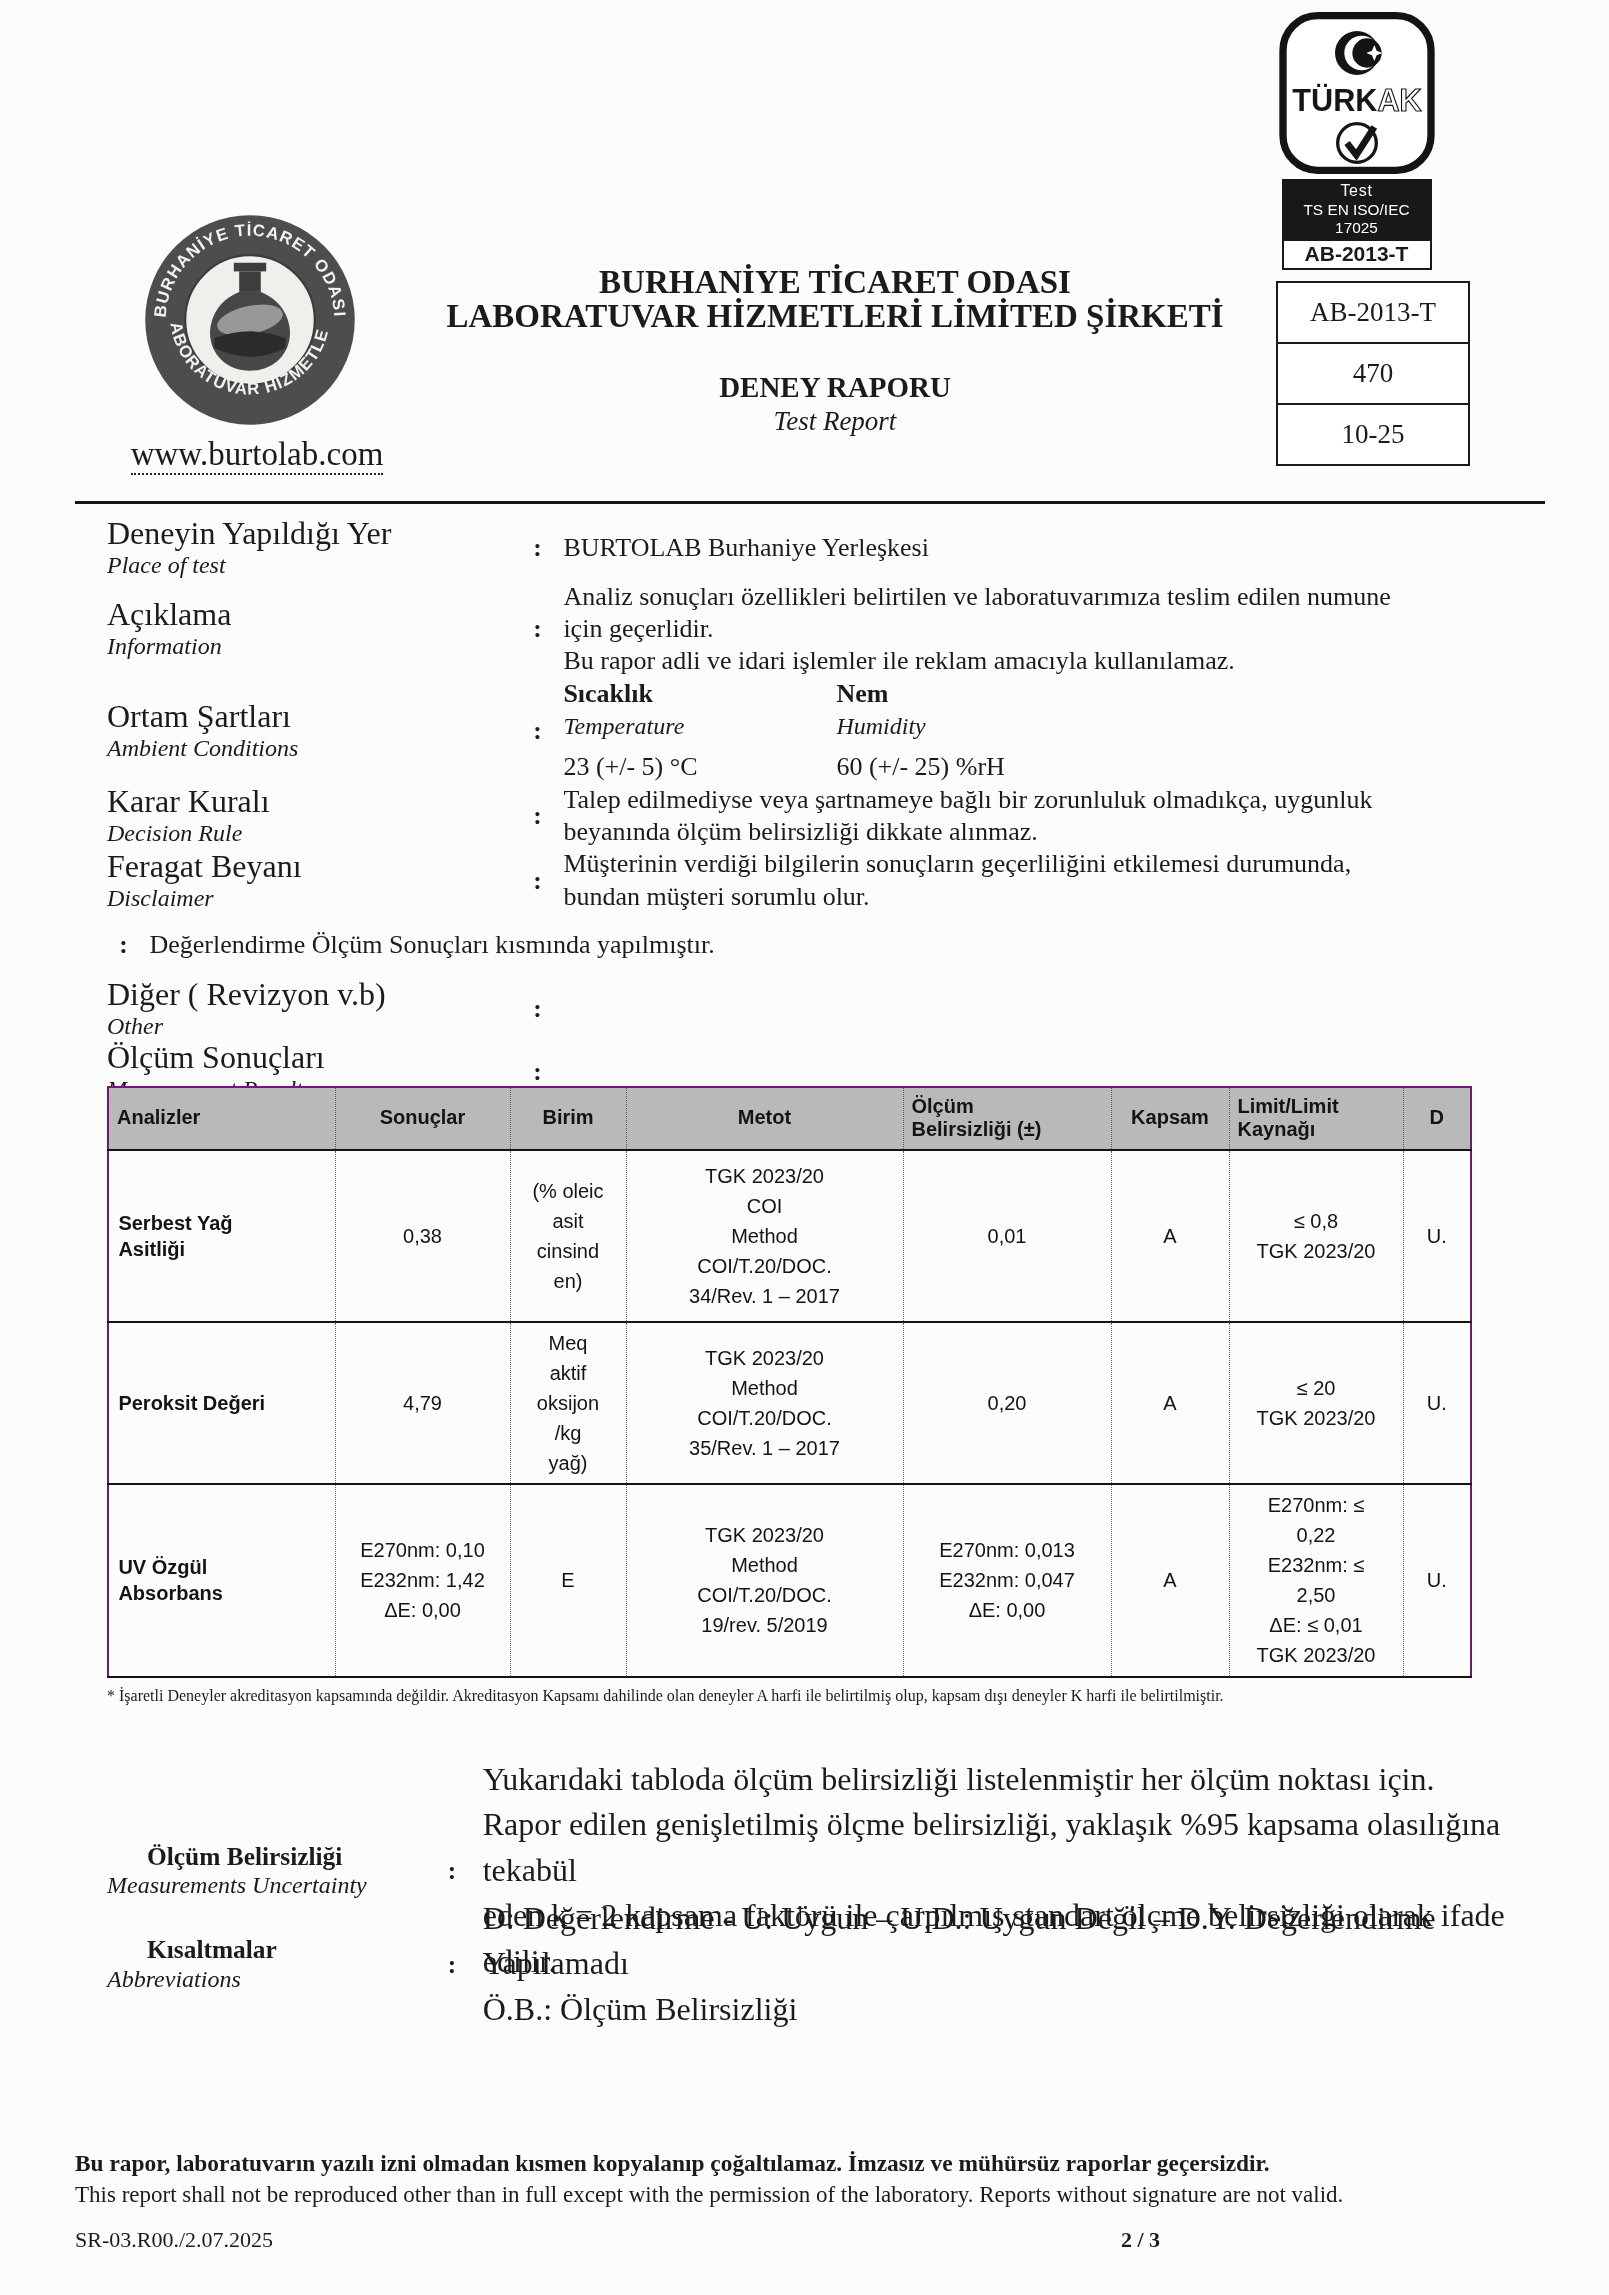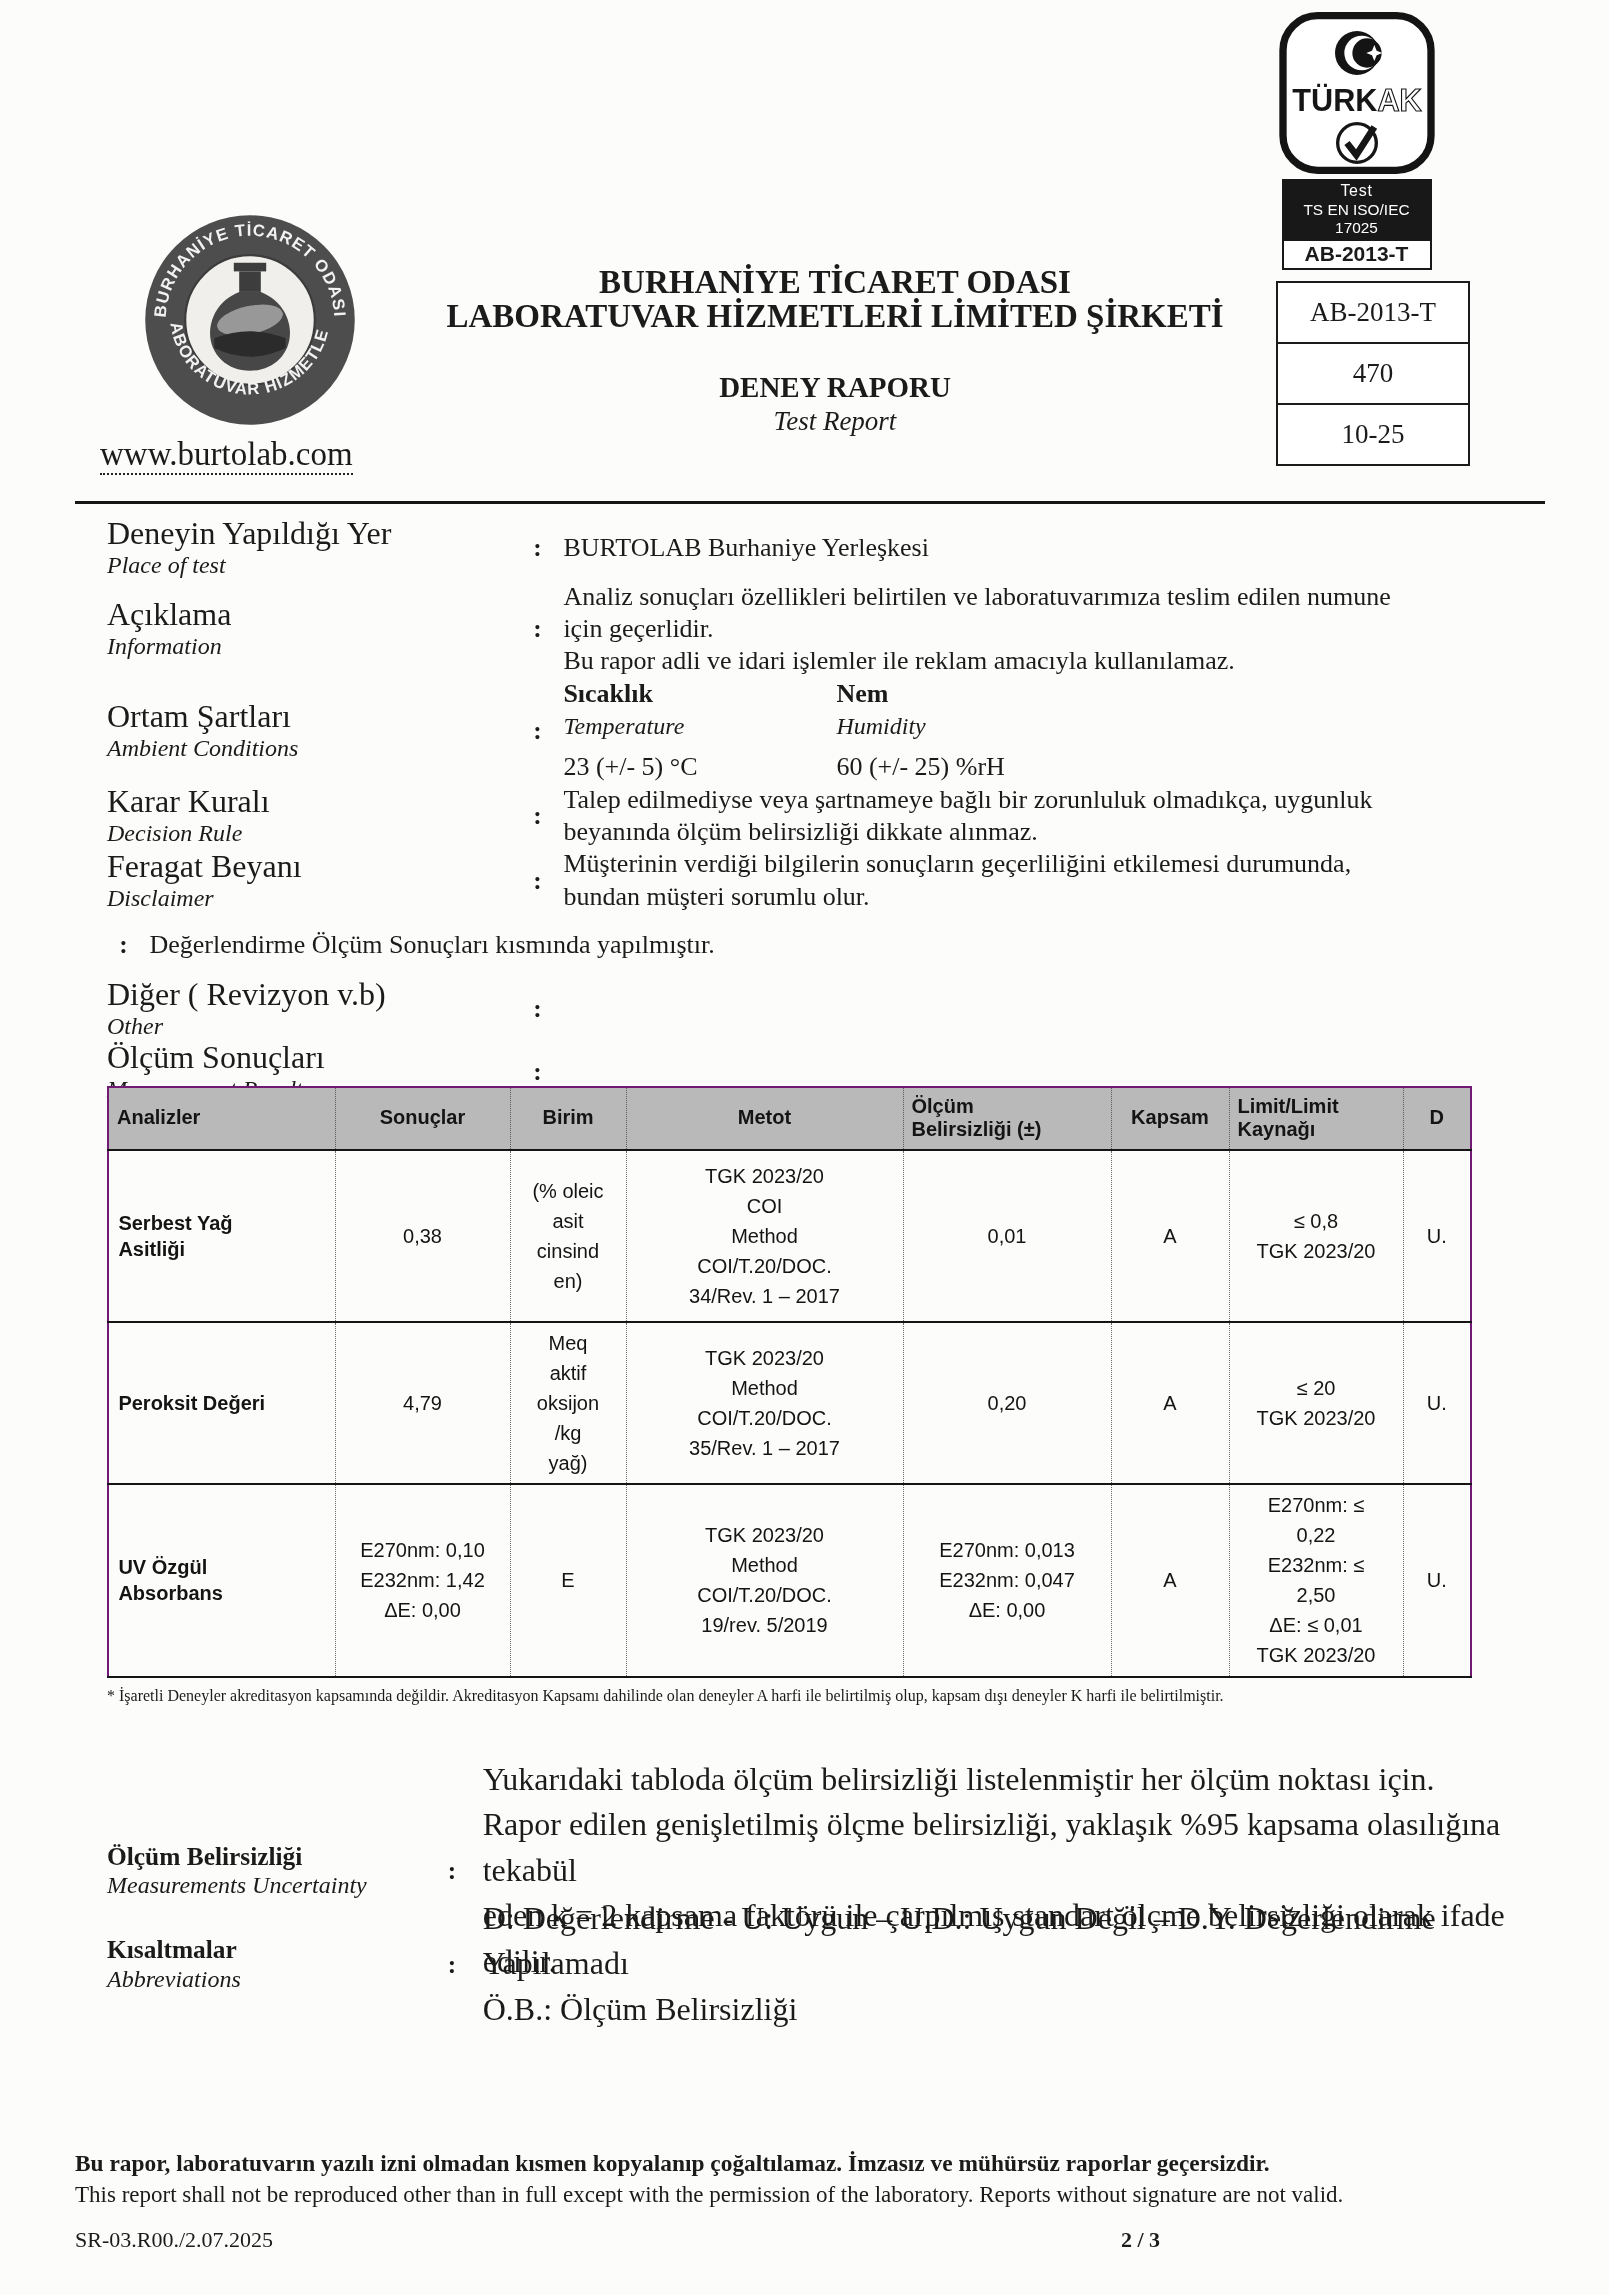--- a/index.html
+++ b/index.html
@@ -12,21 +12,21 @@
   .turkak-band{width:150px;margin:4px auto 0;background:#181818;color:#fff;text-align:center;
                font-family:"Liberation Sans",sans-serif;padding:3.3px 0 2.7px;}
   .turkak-band .t1{font-size:16px;letter-spacing:0.7px;}
   .turkak-band .t2{font-size:15.4px;margin-top:1.3px;}
   .turkak-cert{width:146px;margin:0 auto;border:2px solid #181818;border-top:1.3px solid #181818;
                background:#fff;text-align:center;font-family:"Liberation Sans",sans-serif;
                font-size:21px;font-weight:600;padding:1.3px 0 2px;}
 
   
   .emblem{position:absolute;left:142px;top:212px;width:216px;height:216px;}
-  .website{position:absolute;left:100px;top:436px;width:314px;
+  .website{position:absolute;left:100px;top:436px;width:314px;text-align:center;
            font-size:33px;}
   .website span{border-bottom:2.7px dotted #222;padding-bottom:1.3px;}
 
   
   .org-title{position:absolute;left:414px;top:266px;width:842px;text-align:center;
              font-weight:bold;font-size:33px;line-height:1.02;}
   .report-title{position:absolute;left:414px;top:371px;width:842px;text-align:center;
                 font-weight:bold;font-size:29px;}
   .report-title-en{position:absolute;left:414px;top:406px;width:842px;text-align:center;
                    font-style:italic;font-size:27px;}
@@ -67,21 +67,21 @@
   .results tr.body{border-bottom:2.7px solid #141414;}
   .results td.analiz{font-weight:bold;text-align:left;padding-left:9.4px;line-height:1.3;}
 
   .footnote{position:absolute;left:107px;top:1685px;width:1423px;font-size:16px;line-height:1.4;}
 
   
   .lower{position:absolute;left:107px;width:1443px;display:flex;align-items:center;}
   .lower.unc{top:1757px;}
   .lower.abb{top:1896px;}
   .l2{flex:0 0 329px;}
-  .l2 .tr{font-weight:bold;font-size:25.4px;line-height:1.15;}
+  .l2 .tr{font-weight:bold;font-size:25.4px;line-height:1.15;margin-left:40px;}
   .l2 .en{font-style:italic;font-size:24px;line-height:1.18;}
   .lcolon{flex:0 0 32px;text-align:center;font-weight:bold;font-size:25.4px;}
   .lvalue{flex:1;font-size:32px;line-height:1.42;padding-left:14.7px;}
 
   
   .notice{position:absolute;left:75px;top:2150px;width:1483px;}
   .notice .tr{font-weight:bold;font-size:23.4px;}
   .notice .en{font-size:23px;margin-top:5.3px;}
   .pagefoot{position:absolute;left:75px;top:2227px;width:1483px;font-size:22px;}
   .pagefoot .code{position:absolute;left:0;top:0;}

